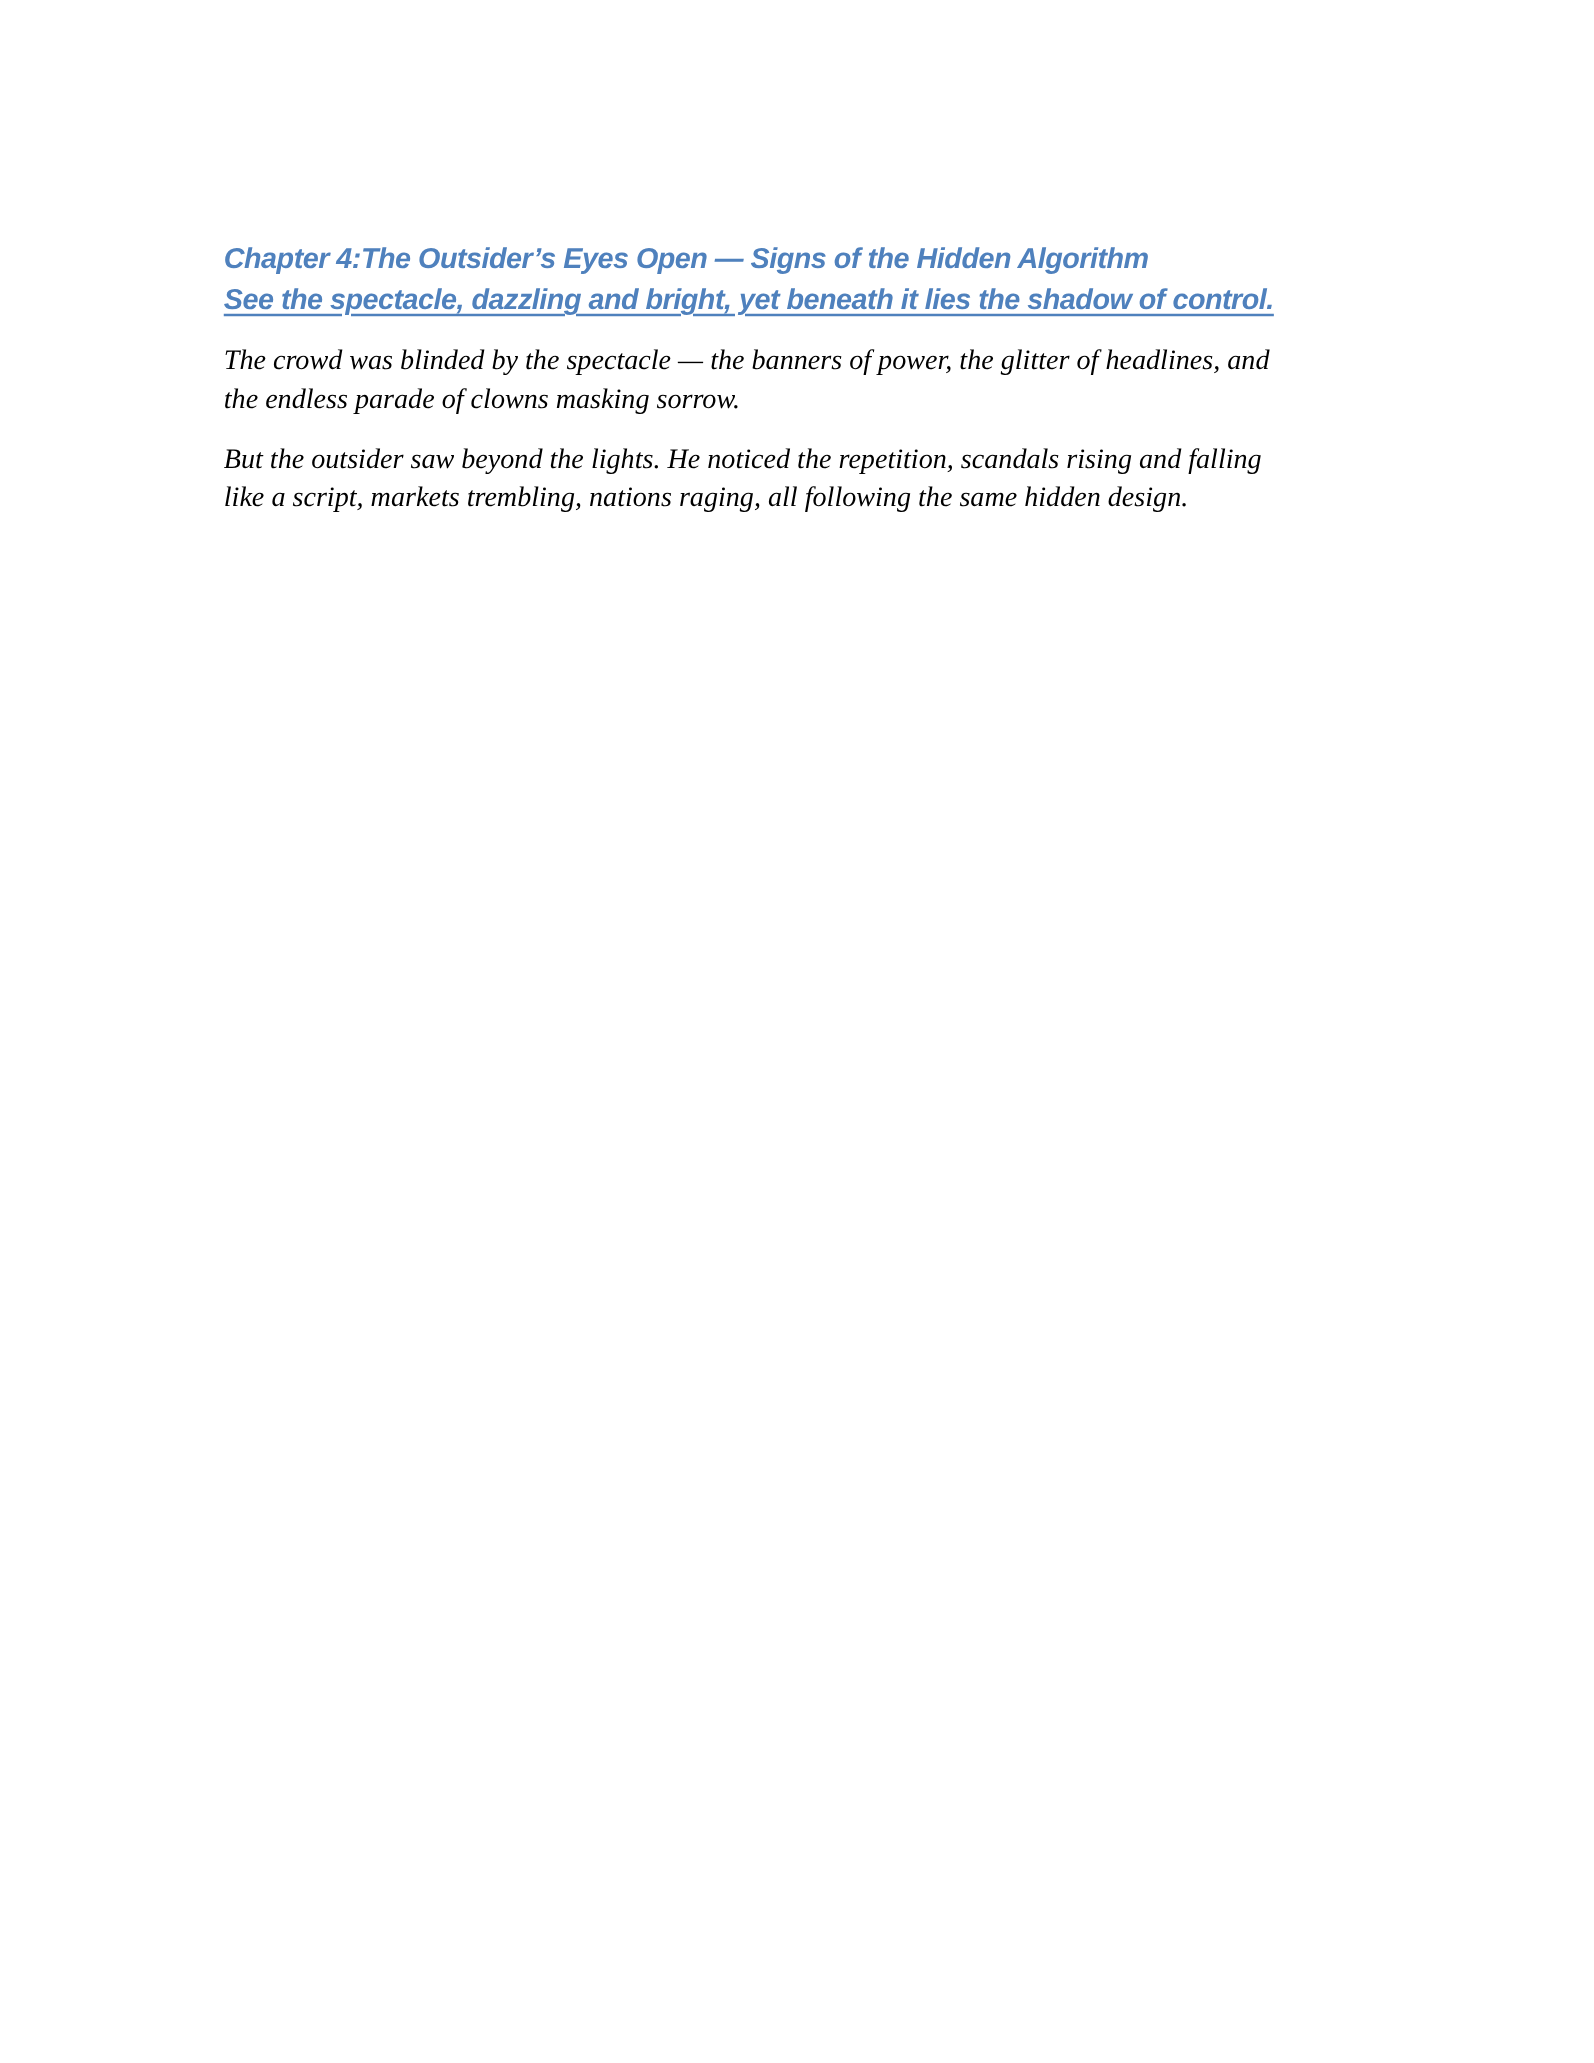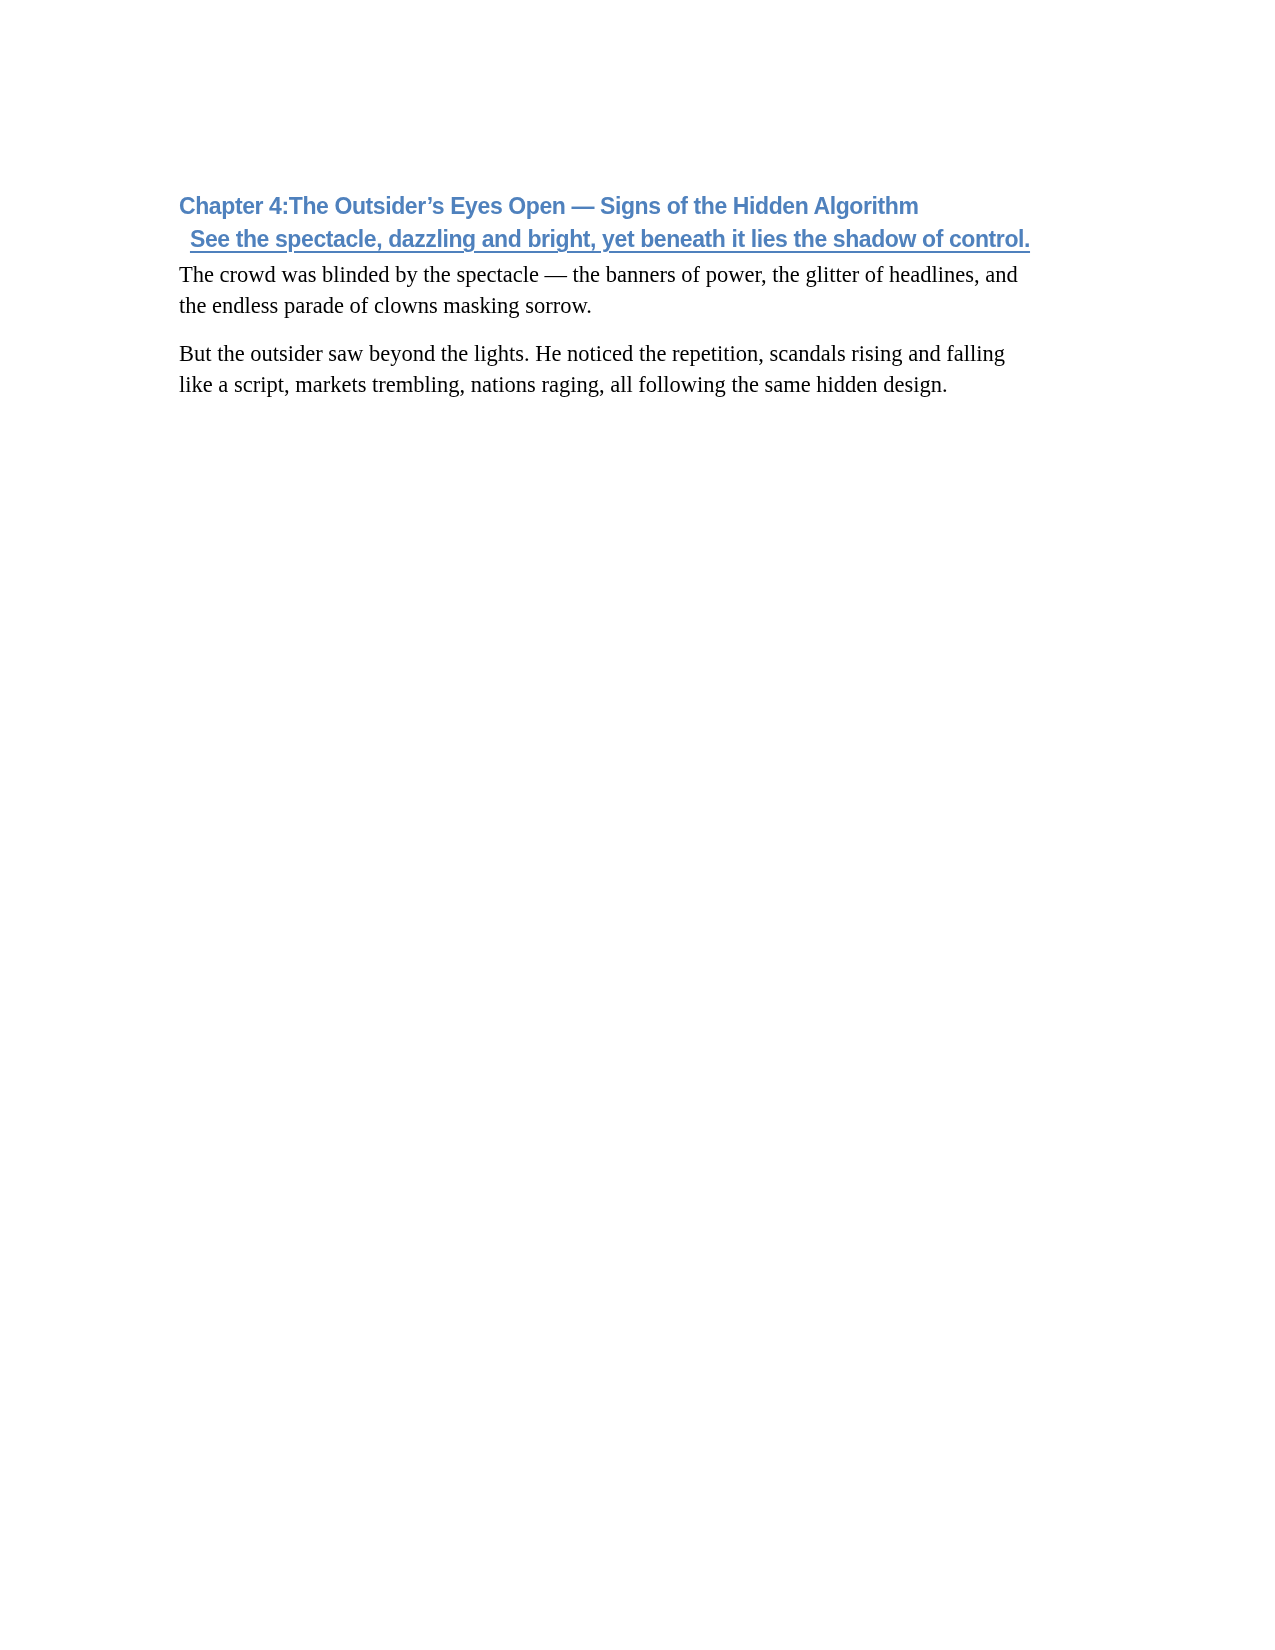--- a/index.html
+++ b/index.html
@@ -6,20 +6,21 @@
     margin: 0;
     padding: 0;
     background: #ffffff;
   }
   .page {
     position: relative;
     width: 1260px;
     height: 1650px;
     background: var(--page-bg, #ffffff);
     overflow: hidden;
+    font-style: italic;
   }
   .content {
     position: absolute;
     left: 179px;
     top: 190px;
     width: 862px;
   }
   .heading,
   .subheading {
     font-family: "Liberation Sans", sans-serif;
@@ -28,31 +29,30 @@
     line-height: 33px;
     letter-spacing: -0.4px;
     color: var(--heading-color, #4f81bd);
     margin: 0;
     white-space: nowrap;
   }
   .subheading {
     text-decoration: underline;
     text-decoration-thickness: 2px;
     text-underline-offset: 4px;
-    text-align: center;
   }
   .body-paragraph {
     font-family: "Liberation Serif", "DejaVu Serif", serif;
     font-size: 22.5px;
     line-height: 30.5px;
     color: var(--body-color, #000000);
     margin: 0 0 18px 0;
   }
   .body-paragraph:first-of-type {
-    margin-top: 4px;
+    margin-top: 17px;
   }
 </style>
 </head>
 <body>
 
 <div class="page">
   <div class="content">
     <h1 class="heading">Chapter 4:The Outsider’s Eyes Open — Signs of the Hidden Algorithm</h1>
     <h2 class="subheading">See the spectacle, dazzling and bright, yet beneath it lies the shadow of control.</h2>
     <p class="body-paragraph">The crowd was blinded by the spectacle — the banners of power, the glitter of headlines, and the endless parade of clowns masking sorrow.</p>

